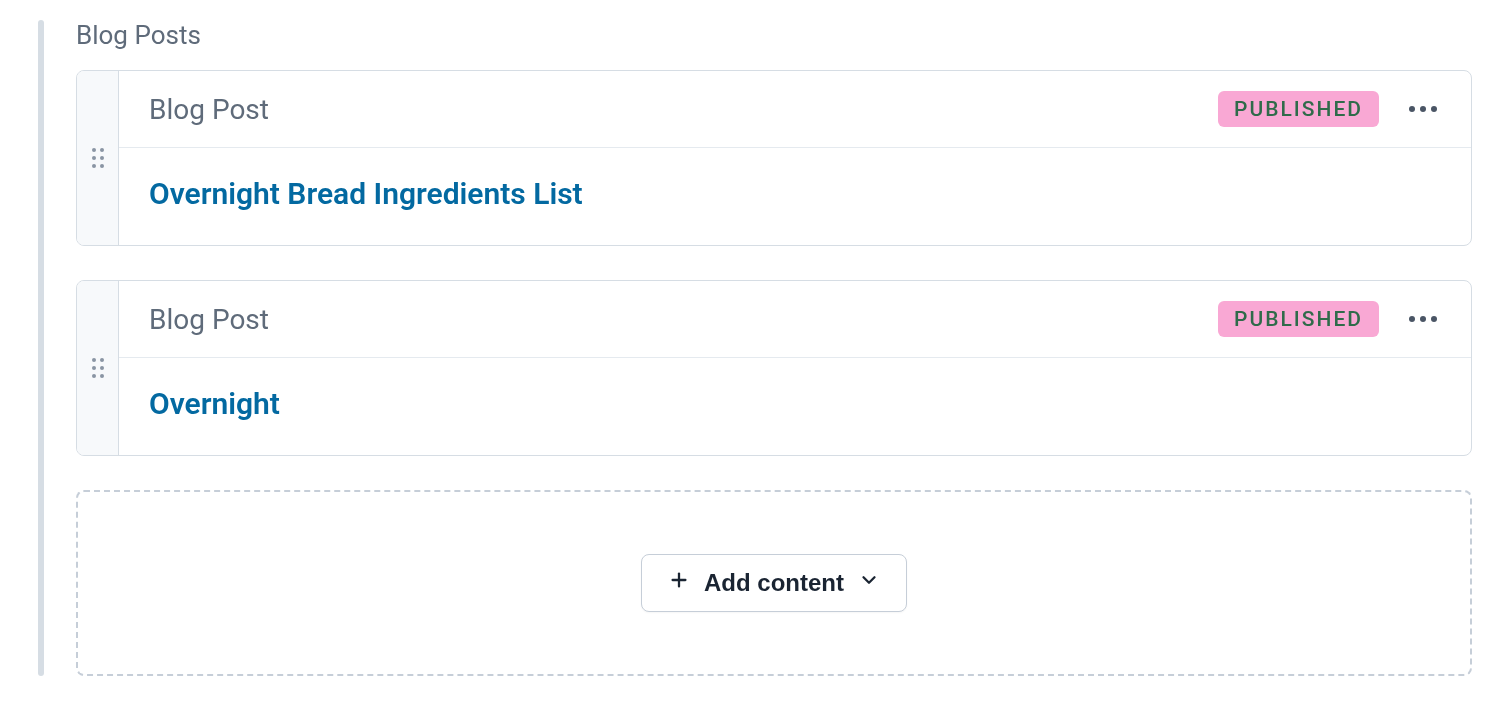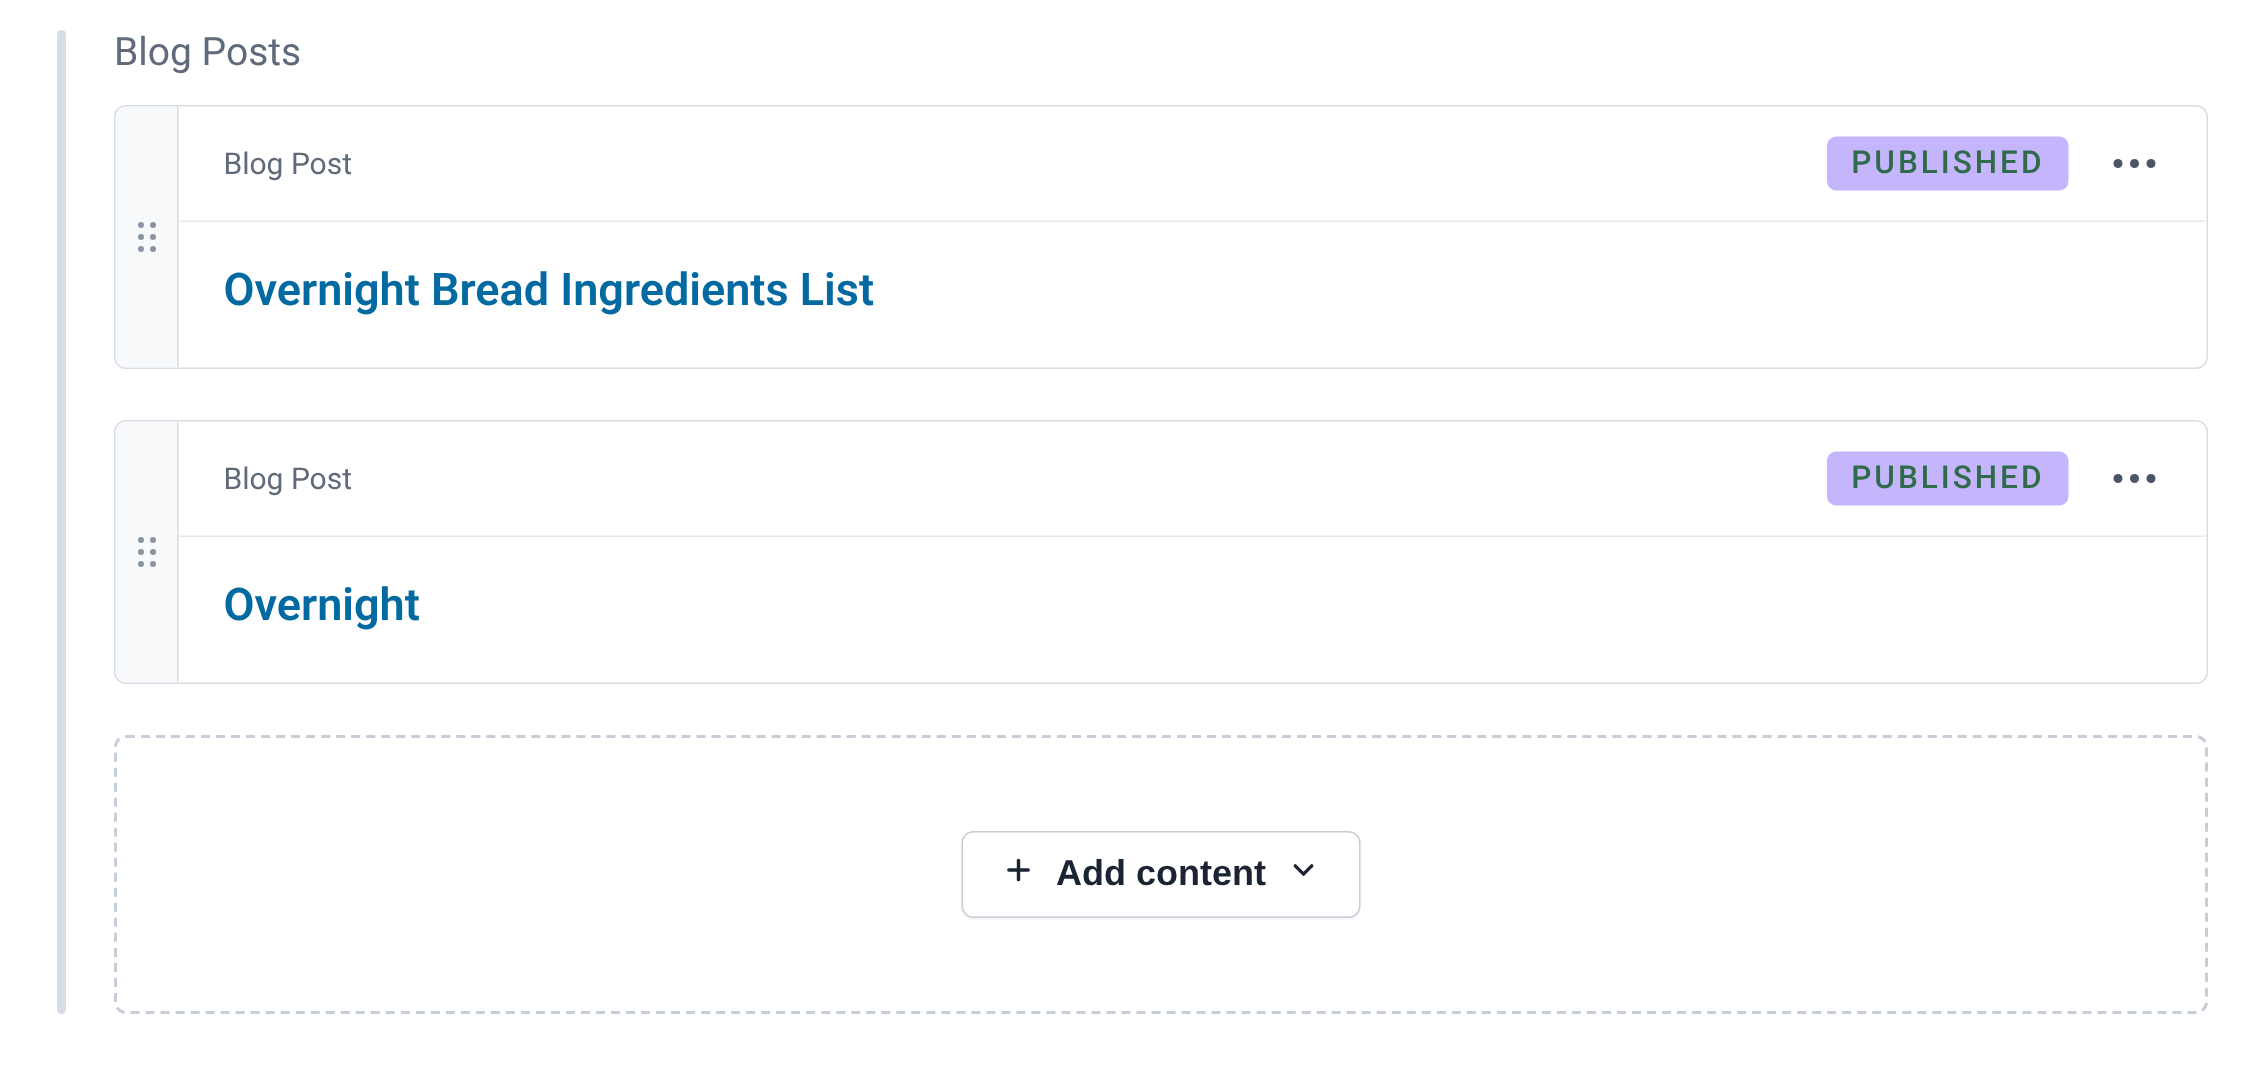--- a/index.html
+++ b/index.html
@@ -70,31 +70,31 @@
       flex-direction: column;
     }
     .card-header {
       display: flex;
       align-items: center;
       justify-content: space-between;
       padding: 20px 30px;
       border-bottom: 1px solid #e5eaef;
     }
     .card-type {
-      font-size: 20px;
+      font-size: 28px;
       color: #5f6b7a;
       font-weight: 400;
     }
     .card-header-right {
       display: flex;
       align-items: center;
       gap: 26px;
     }
     .status-badge {
-      background: #c4b5fd;
+      background: #f9a8d4;
       color: #2f6b4a;
       font-size: 21px;
       font-weight: 500;
       letter-spacing: 2px;
       padding: 6px 16px;
       border-radius: 6px;
     }
     .more-button {
       background: none;
       border: none;

